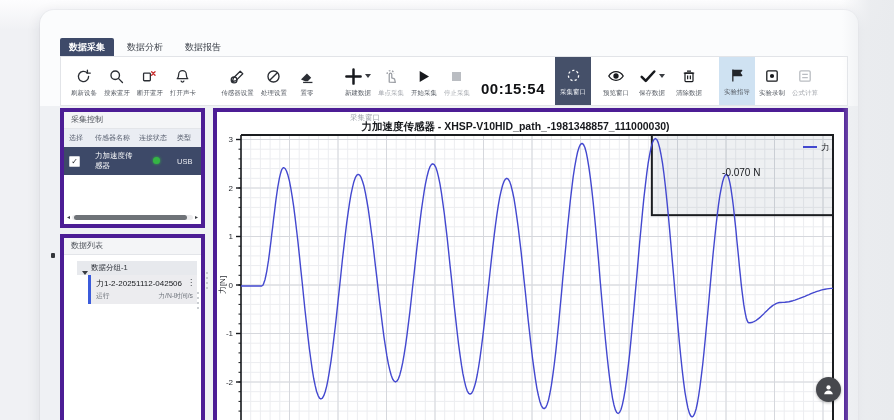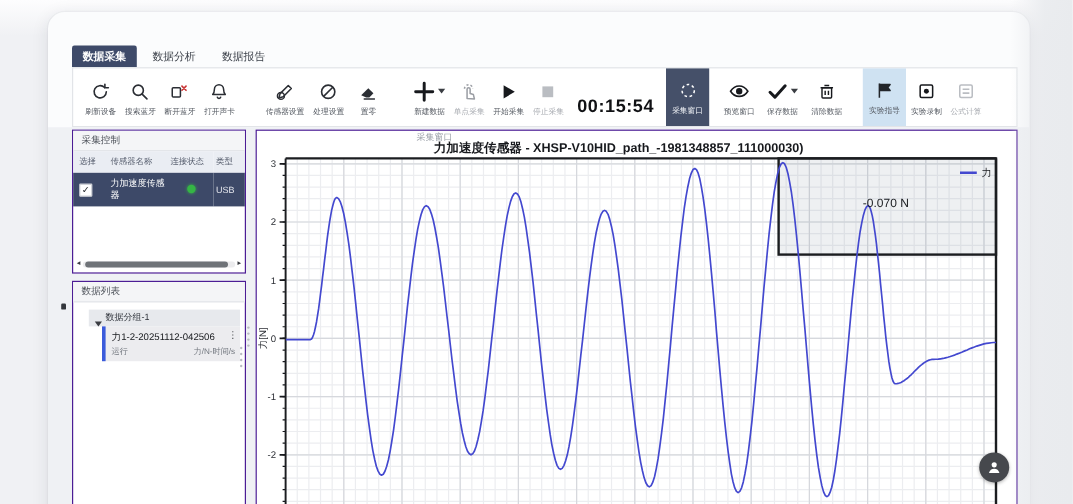--- a/index.html
+++ b/index.html
@@ -30,21 +30,21 @@
   .tool .lbl{font-size:7px;color:#555a62;white-space:nowrap;transform:scale(.92);}
   .tool.disabled .lbl{color:#a8abb1;}
   .tool.block{width:36px;height:48px;}
   .tool.navy{background:#455069;}
   .tool.navy .lbl{color:#f2f4f8;}
   .tool.lightblue{background:#cfe2f2;}
   .gap8{margin-left:8px;}.gap14{margin-left:14px;}.gap18{margin-left:18px;}
   .caret{width:0;height:0;border-left:3px solid transparent;border-right:3px solid transparent;border-top:4px solid #3a3d42;margin-left:2px;align-self:center;}
   .timer{font-size:15px;font-weight:bold;color:#101114;letter-spacing:.5px;margin:0 10px 8px 8px;}
   
-  .panel{position:absolute;background:#fff;border:1px solid #4c1d95;box-sizing:border-box;}
+  .panel{position:absolute;background:#fff;border:4px solid #4c1d95;box-sizing:border-box;}
   .panel-caption{height:16px;line-height:16px;background:#f4f5f7;border-bottom:1px solid #e3e5e9;
     font-size:8px;color:#4a4f57;padding-left:7px;}
   
   .s-table{width:100%;border-collapse:collapse;}
   .s-table th{font-size:7px;font-weight:normal;color:#596070;background:#eaedf3;padding:4px 2px;text-align:left;}
   .s-table td{font-size:7.5px;padding:4px 2px;}
   .row-selected{background:#3d4968;color:#fff;}
   .chk{display:inline-block;width:9px;height:9px;background:#fff;border:1px solid #cfd2d8;border-radius:1px;
     font-size:8px;line-height:9px;text-align:center;color:#23262b;}
   .dot-green{display:inline-block;width:7px;height:7px;border-radius:50%;background:#35b545;box-shadow:0 0 3px #35b545;}

